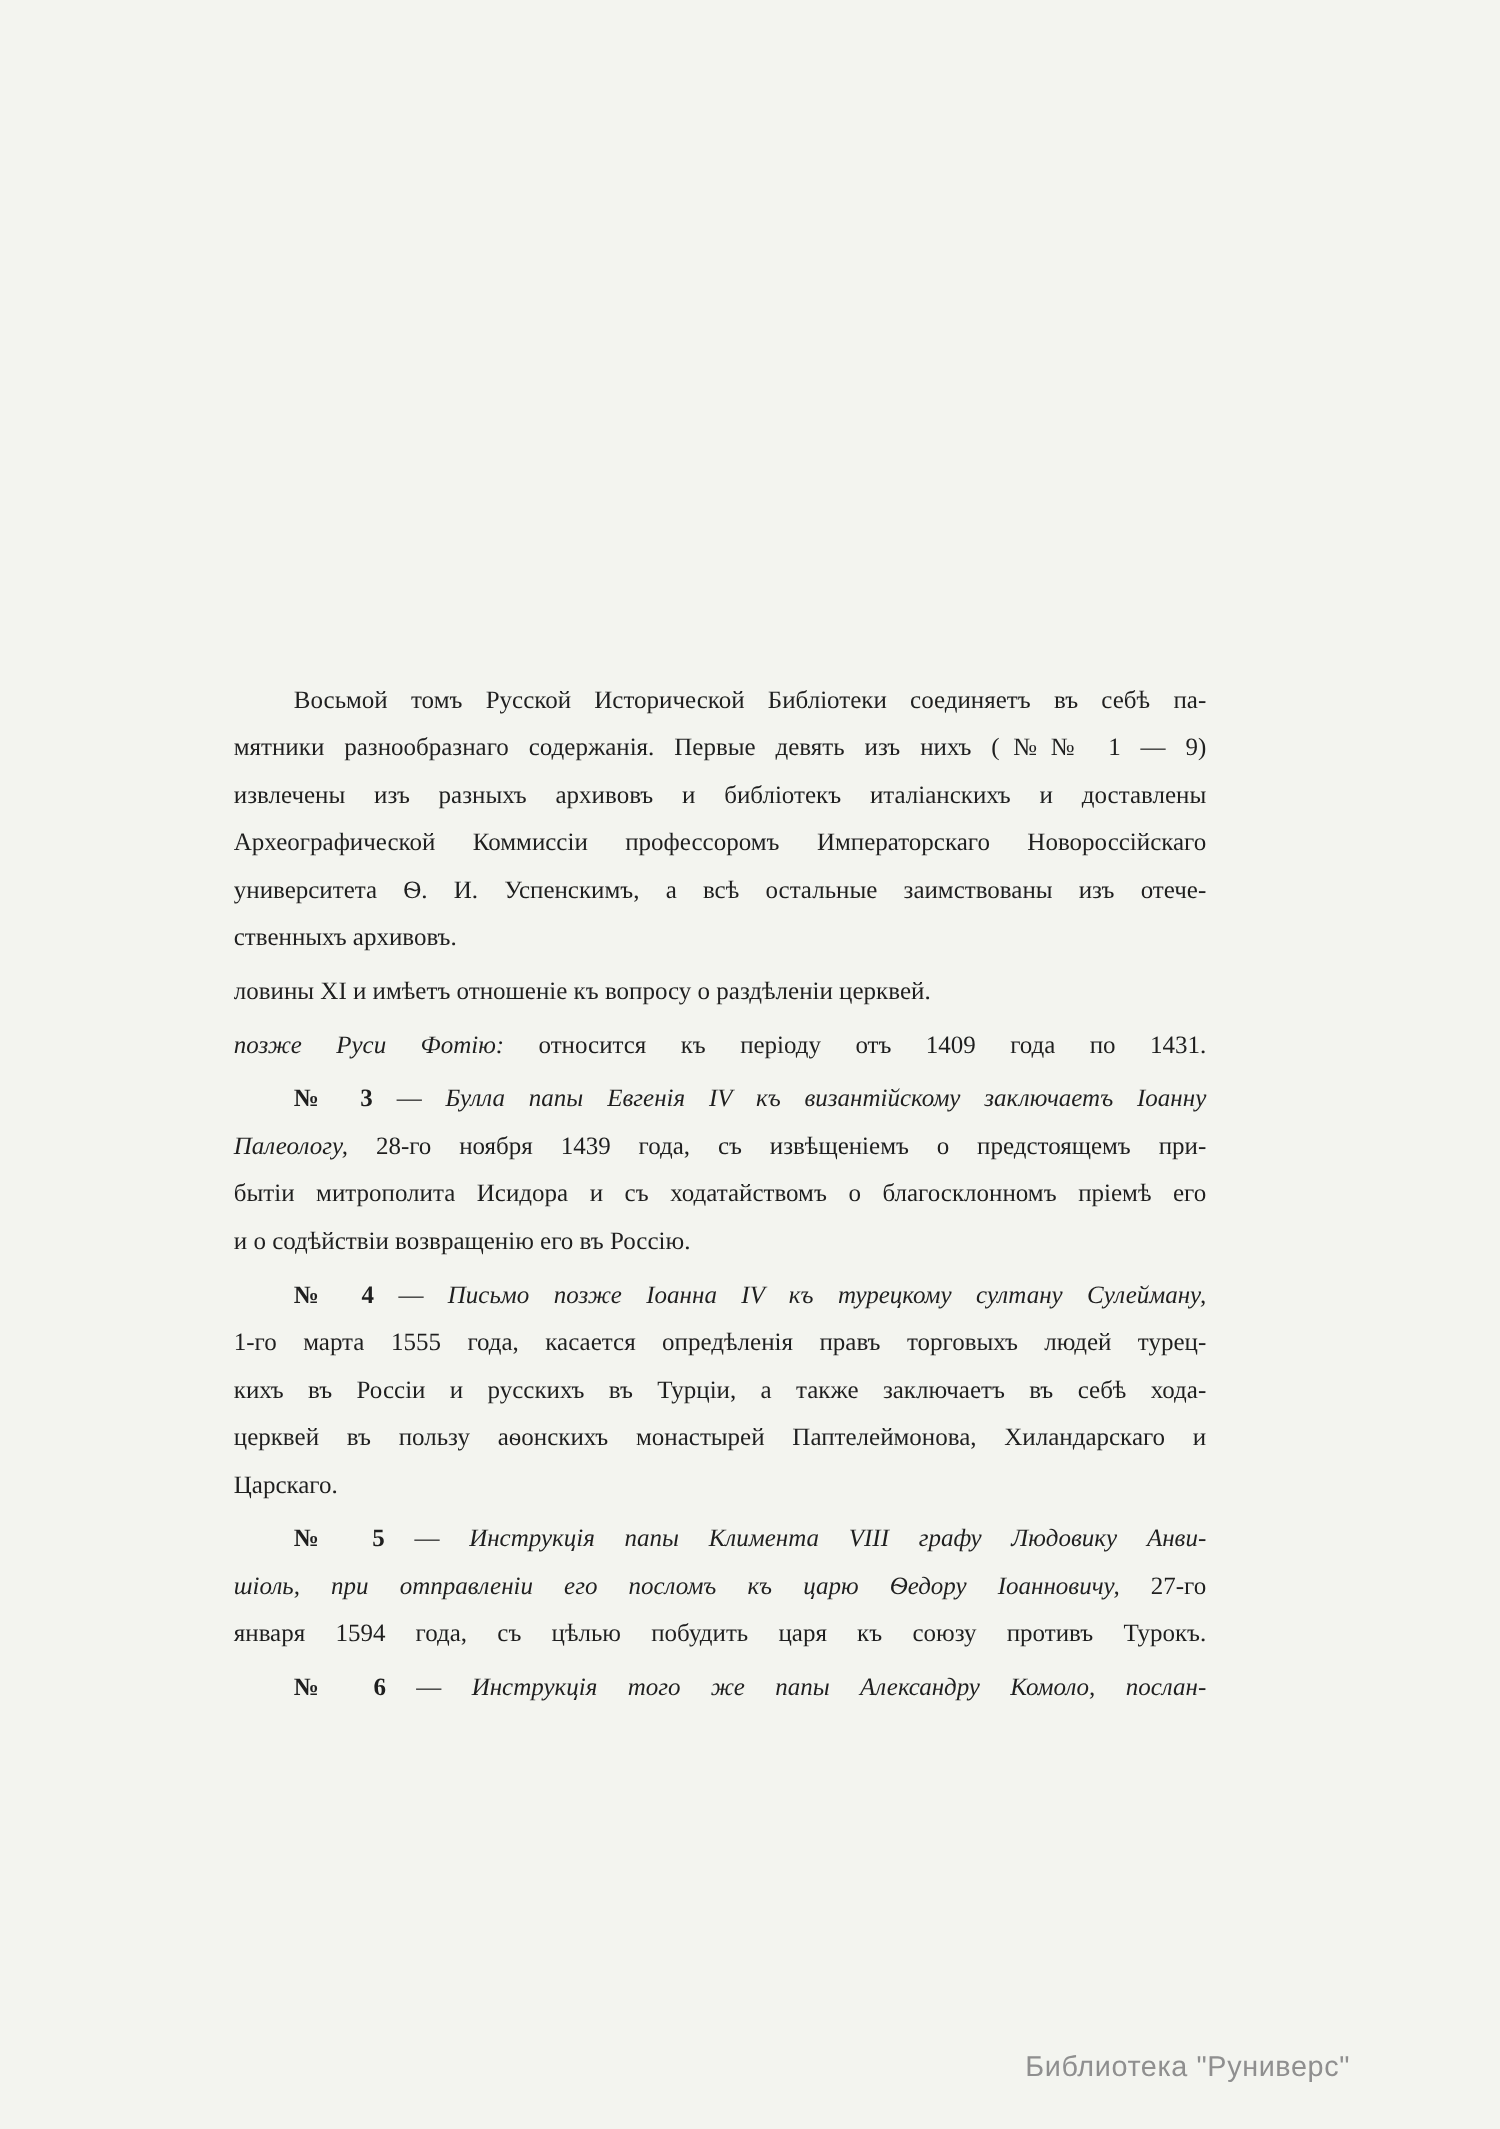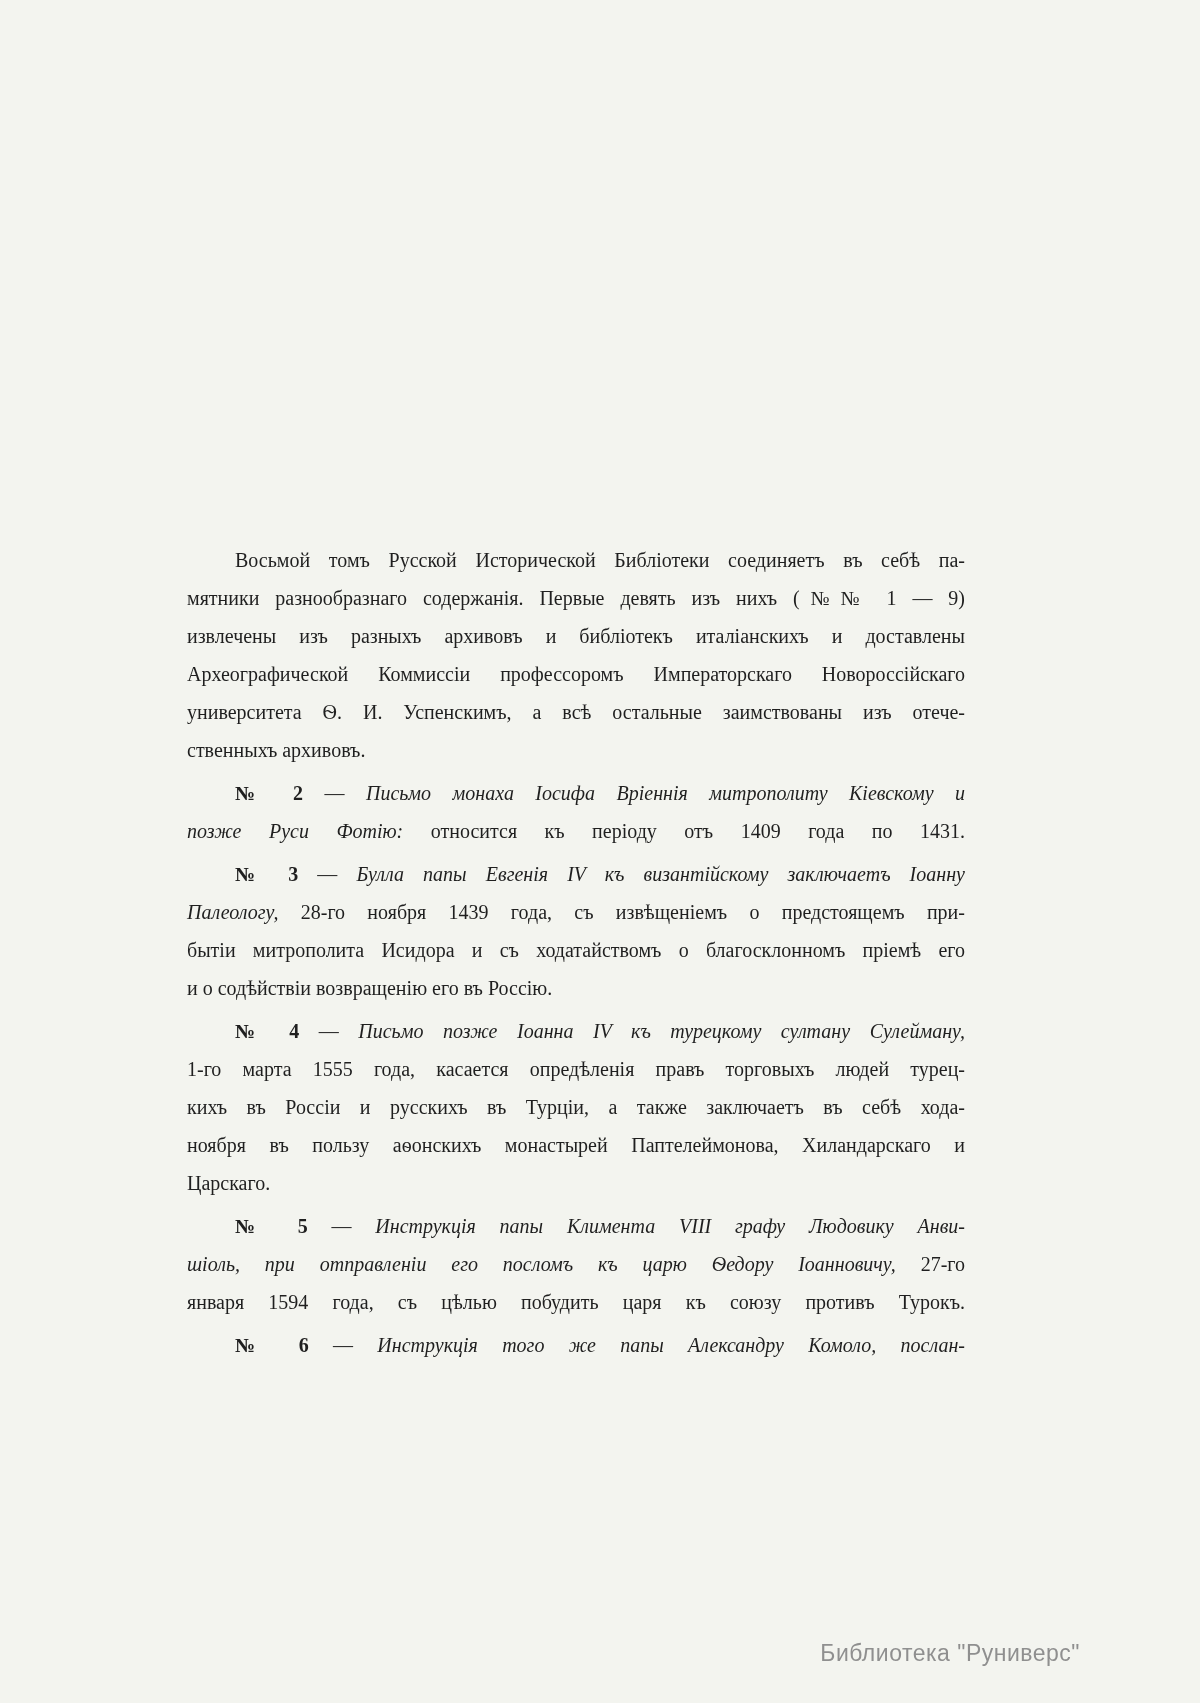--- a/index.html
+++ b/index.html
@@ -57,36 +57,36 @@
   <div class="page-text">
       <div class="paragraph">
         <div class="line first just"><span class="seg-r">Восьмой томъ Русской Исторической Библіотеки соединяетъ въ себѣ па-</span></div>
         <div class="line just"><span class="seg-r">мятники разнообразнаго содержанія. Первые девять изъ нихъ (№№ 1 — 9)</span></div>
         <div class="line just"><span class="seg-r">извлечены изъ разныхъ архивовъ и библіотекъ италіанскихъ и доставлены</span></div>
         <div class="line just"><span class="seg-r">Археографической Коммиссіи профессоромъ Императорскаго Новороссійскаго</span></div>
         <div class="line just"><span class="seg-r">университета Ѳ. И. Успенскимъ, а всѣ остальные заимствованы изъ отече-</span></div>
         <div class="line"><span class="seg-r">ственныхъ архивовъ.</span></div>
       </div>
       <div class="paragraph">
+        <div class="line"><span class="seg-r">ловины XI и имѣетъ отношеніе къ вопросу о раздѣленіи церквей.</span></div>
       </div>
       <div class="paragraph">
-        <div class="line first just"><span class="seg-b">№ 2</span><span class="seg-r"> — </span><span class="seg-i">Письмо монаха Іосифа Вріеннія митрополиту Кіевскому и</span></div>
         <div class="line just"><span class="seg-i">позже Руси Фотію:</span><span class="seg-r"> относится къ періоду отъ 1409 года по 1431.</span></div>
       </div>
       <div class="paragraph">
         <div class="line first just"><span class="seg-b">№ 3</span><span class="seg-r"> — </span><span class="seg-i">Булла папы Евгенія IV къ византійскому заключаетъ Іоанну</span></div>
         <div class="line just"><span class="seg-i">Палеологу,</span><span class="seg-r"> 28-го ноября 1439 года, съ извѣщеніемъ о предстоящемъ при-</span></div>
         <div class="line just"><span class="seg-r">бытіи митрополита Исидора и съ ходатайствомъ о благосклонномъ пріемѣ его</span></div>
         <div class="line"><span class="seg-r">и о содѣйствіи возвращенію его въ Россію.</span></div>
       </div>
       <div class="paragraph">
         <div class="line first just"><span class="seg-b">№ 4</span><span class="seg-r"> — </span><span class="seg-i">Письмо позже Іоанна IV къ турецкому султану Сулейману,</span></div>
         <div class="line just"><span class="seg-r">1-го марта 1555 года, касается опредѣленія правъ торговыхъ людей турец-</span></div>
         <div class="line just"><span class="seg-r">кихъ въ Россіи и русскихъ въ Турціи, а также заключаетъ въ себѣ хода-</span></div>
-        <div class="line just"><span class="seg-r">ноября въ пользу аѳонскихъ монастырей Паптелеймонова, Хиландарскаго и</span></div>
+        <div class="line just"><span class="seg-r">церквей въ пользу аѳонскихъ монастырей Паптелеймонова, Хиландарскаго и</span></div>
         <div class="line"><span class="seg-r">Царскаго.</span></div>
       </div>
       <div class="paragraph">
         <div class="line first just"><span class="seg-b">№ 5</span><span class="seg-r"> — </span><span class="seg-i">Инструкція папы Климента VIII графу Людовику Анви-</span></div>
         <div class="line just"><span class="seg-i">шіоль, при отправленіи его посломъ къ царю Ѳедору Іоанновичу,</span><span class="seg-r"> 27-го</span></div>
         <div class="line just"><span class="seg-r">января 1594 года, съ цѣлью побудить царя къ союзу противъ Турокъ.</span></div>
       </div>
       <div class="paragraph">
         <div class="line first just"><span class="seg-b">№ 6</span><span class="seg-r"> — </span><span class="seg-i">Инструкція того же папы Александру Комоло, послан-</span></div>
       </div>

